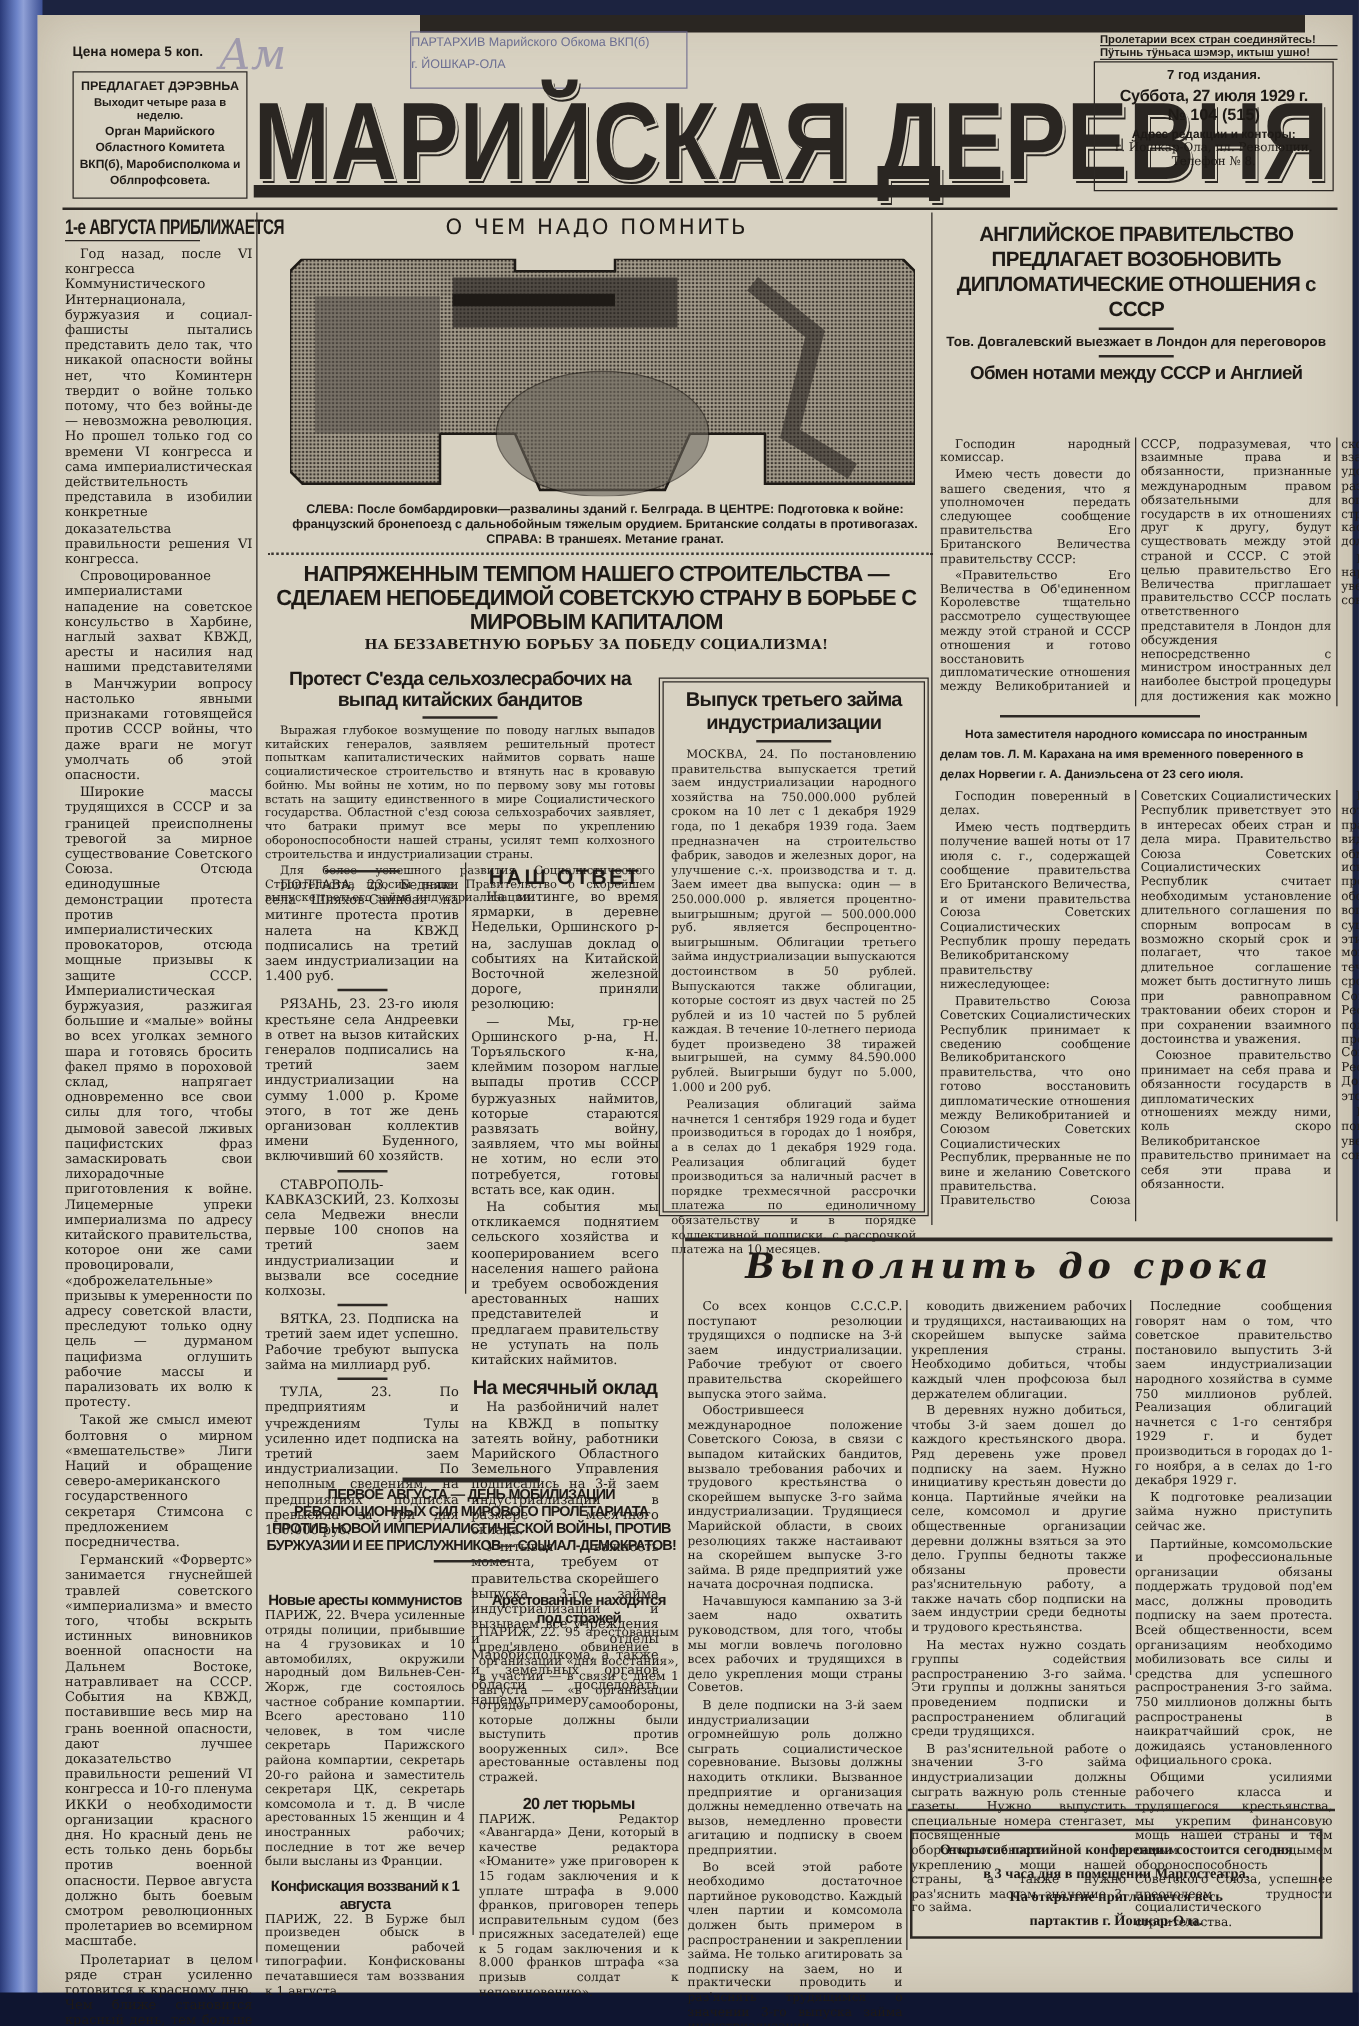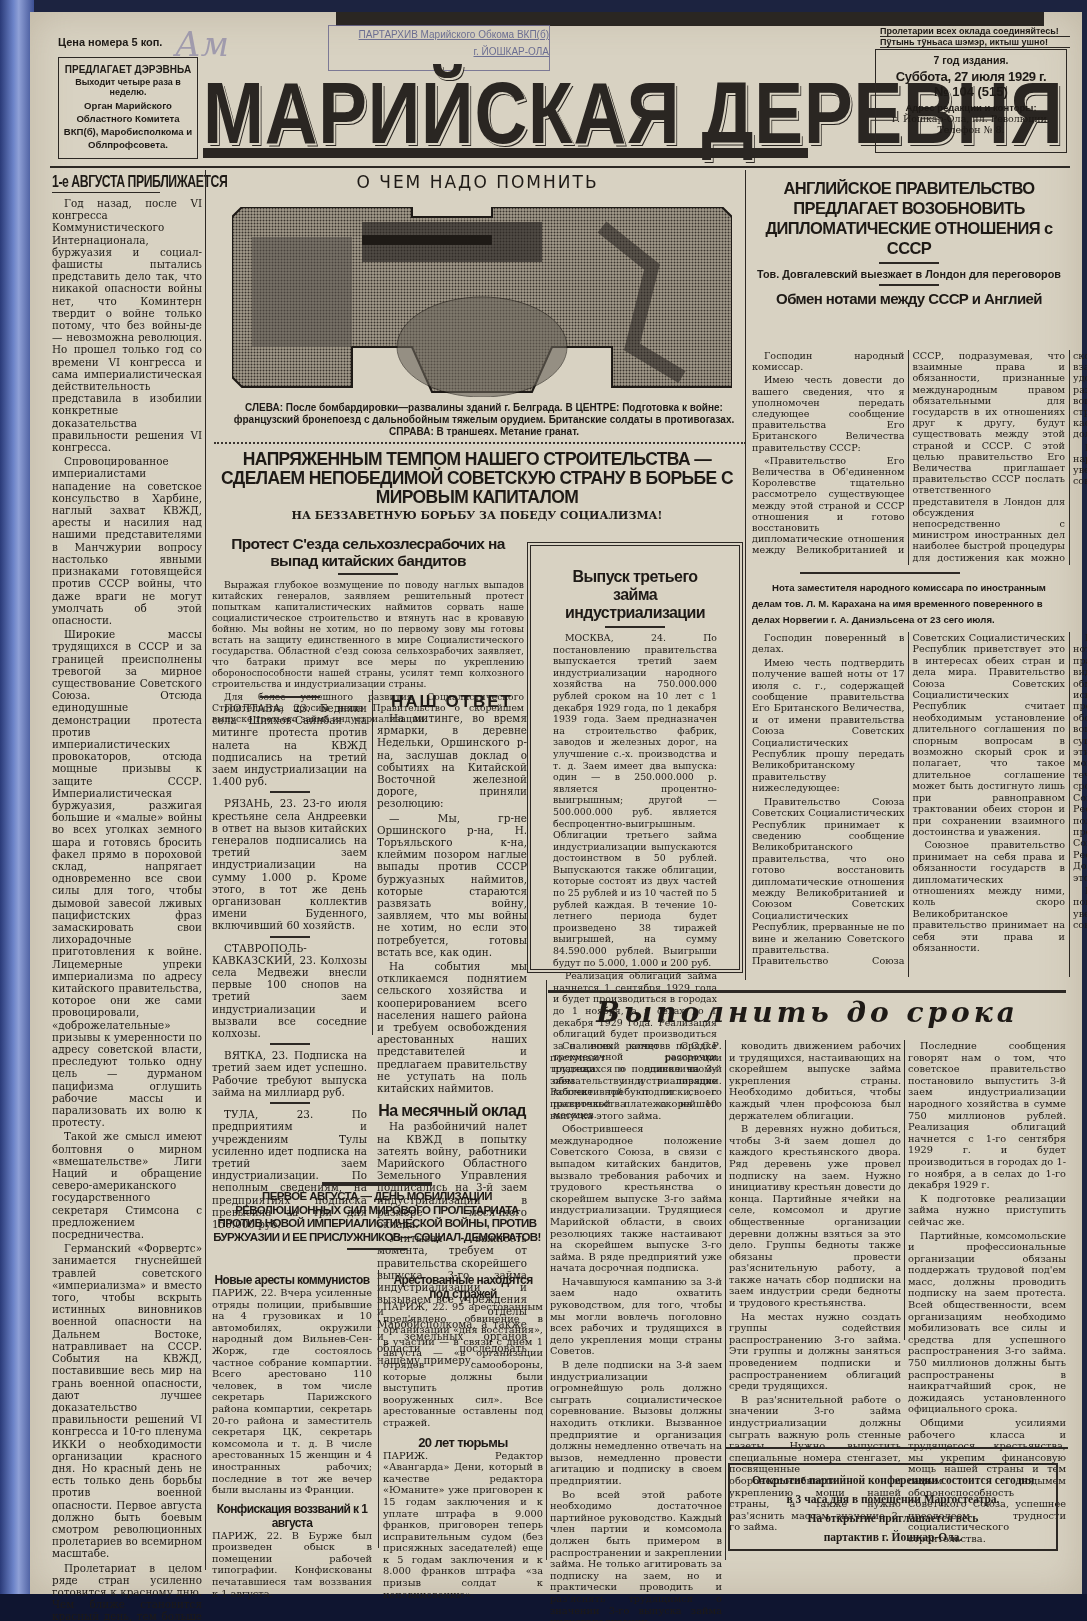--- a/index.html
+++ b/index.html
@@ -24,21 +24,21 @@
   .leftbox { left: 58px; top: 57px; width: 140px; height: 102px; padding: 6px 4px; text-align: center; font-family: "Liberation Sans", sans-serif; }
   .leftbox .a { font-weight: bold; font-size: 10px; }
   .leftbox .b { font-size: 9px; font-weight: bold; margin: 2px 0; }
   .leftbox .c { font-size: 9.6px; font-weight: bold; line-height: 13px; }
   .title { left: 203px; top: 70px; width: 600px; height: 86px; }
   .title .t { font-family: "Liberation Sans", sans-serif; font-weight: 900; font-size: 88px; line-height: 86px;
     color: #2a2622; letter-spacing: 1px; white-space: nowrap; transform: scaleX(0.83); transform-origin: left top;
     text-shadow: 2px 2px 0 #d8d2c2, 3px 3px 0 #2a2622; }
   .title .bar { position: absolute; left: 0; top: 78px; width: 605px; height: 10px; background: #2a2622; }
   .stamp { left: 328px; top: 25px; width: 222px; height: 46px; border: 1px solid #6d6a8e; color: #5a5e8a;
-    font-size: 10px; text-align: right; padding-top: 3px; opacity: .85; font-family: "Liberation Sans", sans-serif; text-decoration: underline; }
+    font-size: 10px; text-align: left; padding-top: 3px; opacity: .85; font-family: "Liberation Sans", sans-serif; }
   .pencil { left: 175px; top: 24px; font-size: 34px; color: #8a85a5; font-style: italic; opacity: .7; font-family: "DejaVu Serif", serif; }
   .slogan { left: 880px; top: 26px; width: 190px; font-family: "Liberation Sans", sans-serif; font-size: 9px; font-weight: bold; }
   .slogan div { border-bottom: 1px solid #2c2824; }
   .rightbox { left: 875px; top: 49px; width: 192px; height: 104px; text-align: center; padding: 4px; font-family: "Liberation Sans", sans-serif; }
   .rightbox .y { font-weight: bold; font-size: 10.5px; margin-bottom: 3px; }
   .rightbox .d { font-weight: bold; font-size: 13px; letter-spacing: -.3px; }
   .rightbox .n { font-weight: bold; font-size: 13px; }
   .rightbox .ad { font-size: 9.5px; font-weight: bold; margin-top: 3px; }
   .rightbox .ad2 { font-size: 9.5px; font-family: "DejaVu Serif", serif; }
 
@@ -68,21 +68,21 @@
 </div>
 <div class="abs stamp">
   <div>ПАРТАРХИВ Марийского Обкома ВКП(б)</div>
   <div style="margin-top:6px">г. ЙОШКАР-ОЛА</div>
 </div>
 <div class="abs title">
   <div class="t">МАРИЙСКАЯ ДЕРЕВНЯ</div>
   <div class="bar"></div>
 </div>
 <div class="abs slogan">
-  <div>Пролетарии всех оклада соединяйтесь!</div>
+  <div>Пролетарии всех стран соединяйтесь!</div>
   <div>Пӱтынь тӱньаса шэмэр, иктыш ушно!</div>
 </div>
 <div class="abs rightbox boxed">
   <div class="y">7 год издания.</div>
   <div class="d">Суббота, 27 июля 1929 г.</div>
   <div class="n">№ 104 (515)</div>
   <div class="ad">Адрес редакции и конторы:</div>
   <div class="ad2">г. Йошкар-Ола, пл. Революции.</div>
   <div class="ad2">Телефон № 8.</div>
 </div>
@@ -129,21 +129,21 @@
 
 <div class="abs" style="left:212px;top:535px;width:312px">
   <div class="colhead" style="font-size:15.5px;line-height:17px">Протест С'езда сельхозлесрабочих на выпад китайских бандитов</div>
   <div class="short-rule"></div>
   <div class="txt" style="font-size:9.2px;line-height:11px">
     <p>Выражая глубокое возмущение по поводу наглых выпадов китайских генералов, заявляем решительный протест попыткам капиталистических наймитов сорвать наше социалистическое строительство и втянуть нас в кровавую бойню. Мы войны не хотим, но по первому зову мы готовы встать на защиту единственного в мире Социалистического государства. Областной с'езд союза сельхозрабочих заявляет, что батраки примут все меры по укреплению обороноспособности нашей страны, усилят темп колхозного строительства и индустриализации страны.</p>
     <p>Для более успешного развития Социалистического Строительства просим наше Правительство о скорейшем выпуске третьего займа индустриализации.</p>
   </div>
 </div>
 
-<div class="abs boxed" style="left:530px;top:545px;width:210px;height:425px;padding:22px;border-width:1px;outline:1px solid #2c2824;outline-offset:2px">
+<div class="abs boxed" style="left:530px;top:545px;width:210px;height:425px;padding:6px;border-width:1px;outline:1px solid #2c2824;outline-offset:2px">
   <div class="colhead" style="font-size:16px;line-height:18px">Выпуск третьего займа индустриализации</div>
   <div class="short-rule"></div>
   <div class="txt" style="font-size:9.4px;line-height:11.6px">
     <p>МОСКВА, 24. По постановлению правительства выпускается третий заем индустриализации народного хозяйства на 750.000.000 рублей сроком на 10 лет с 1 декабря 1929 года, по 1 декабря 1939 года. Заем предназначен на строительство фабрик, заводов и железных дорог, на улучшение с.-х. производства и т. д. Заем имеет два выпуска: один — в 250.000.000 р. является процентно-выигрышным; другой — 500.000.000 руб. является беспроцентно-выигрышным. Облигации третьего займа индустриализации выпускаются достоинством в 50 рублей. Выпускаются также облигации, которые состоят из двух частей по 25 рублей и из 10 частей по 5 рублей каждая. В течение 10-летнего периода будет произведено 38 тиражей выигрышей, на сумму 84.590.000 рублей. Выигрыши будут по 5.000, 1.000 и 200 руб.</p>
     <p>Реализация облигаций займа начнется 1 сентября 1929 года и будет производиться в городах до 1 ноября, а в селах до 1 декабря 1929 года. Реализация облигаций будет производиться за наличный расчет в порядке трехмесячной рассрочки платежа по единоличному обязательству и в порядке коллективной подписки, с рассрочкой платежа на 10 месяцев.</p>
   </div>
 </div>
 
 <div class="abs" style="left:212px;top:692px;width:155px">
   <div class="short-rule"></div>

